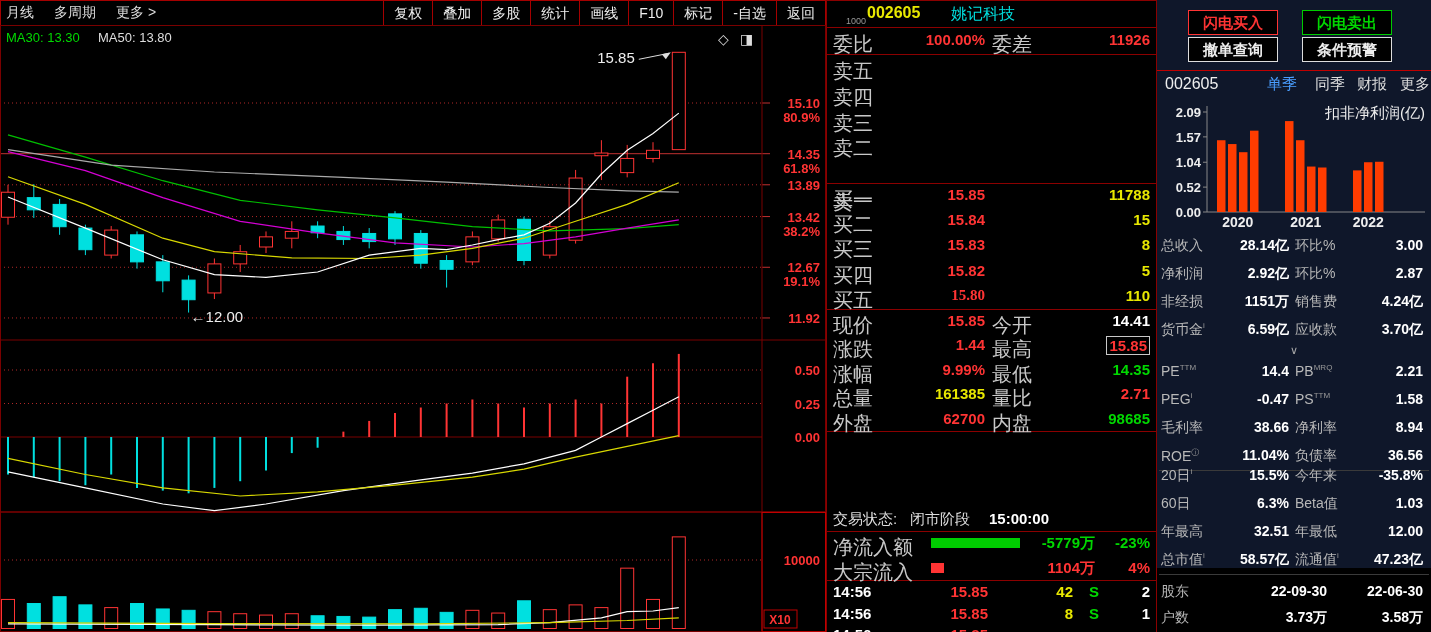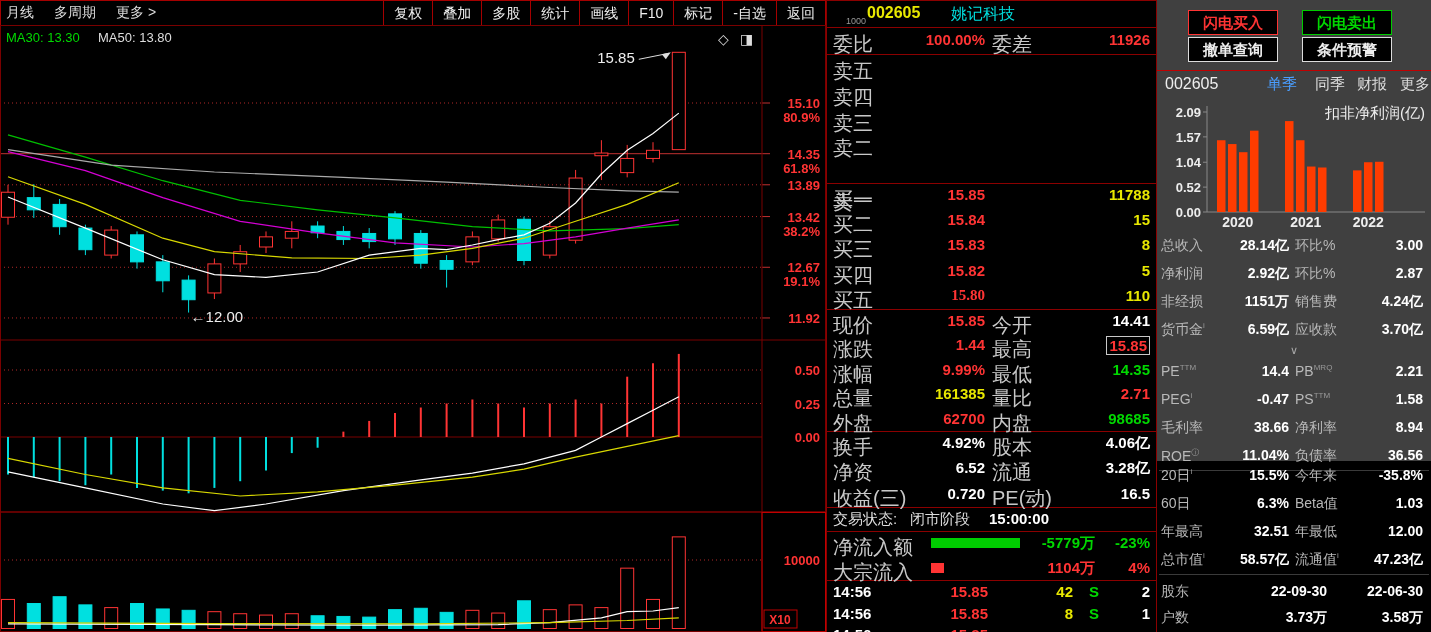--- a/index.html
+++ b/index.html
@@ -19,21 +19,21 @@
              border-left:1px solid #8b0000;border-right:1px solid #8b0000;border-top:1px solid #8b0000;}
   .obox{position:absolute;left:0;right:0;border-bottom:1px solid #8b0000;}
   .orow{position:absolute;left:0;right:0;}
   .lab{color:#c8c8c8;font-size:20px;}
   .val{font-weight:bold;font-size:15px;}
   .red{color:#ff3434;} .grn{color:#00d800;} .yel{color:#e8e800;} .wht{color:#fff;} .cyn{color:#00e0e0;}
   .boxed{border:1px solid #c8c8c8;padding:0 2px;}
   .flowbar{position:absolute;left:104px;top:7px;height:10px;}
   .fgreen{background:#00cc00;} .fred{background:#ff3434;}
   
-  .info-col{left:1157px;top:0;width:274px;height:461px;background:#404040;}
+  .info-col{left:1157px;top:0;width:274px;height:568px;background:#0f172a;}
   .fbtn{position:absolute;width:88px;height:23px;line-height:23px;text-align:center;
         font-size:15px;font-weight:bold;border:1px solid #ddd;color:#eee;background:#000;}
   .fbtn.b-red{border-color:#ff3434;color:#ff3434;}
   .fbtn.b-green{border-color:#00cc00;color:#00d800;}
   .redline{position:absolute;left:0;right:0;height:0;border-top:1px solid #c00000;}
   .grayline{position:absolute;left:2px;right:2px;height:0;border-top:1px solid #3a3a3a;}
   .tabs{position:absolute;left:0;right:0;display:block;font-size:15px;}
   .tab{position:absolute;top:0;color:#ddd;white-space:nowrap;}
   .tab.active{color:#4a9eff;}
   .irow{position:absolute;left:0;right:0;}
@@ -282,34 +282,20 @@
         <span class="abs val grn" style="right: 6px; top: 51.8px;">14.35</span>
         <span class="abs lab" style="left: 6px; top: 76.2px;">总量</span>
         <span class="abs val yel" style="right: 171px; top: 76.2px;">161385</span>
         <span class="abs lab" style="left: 165px; top: 76.2px;">量比</span>
         <span class="abs val red" style="right: 6px; top: 76.2px;">2.71</span>
         <span class="abs lab" style="left: 6px; top: 100.6px;">外盘</span>
         <span class="abs val red" style="right: 171px; top: 100.6px;">62700</span>
         <span class="abs lab" style="left: 165px; top: 100.6px;">内盘</span>
         <span class="abs val grn" style="right: 6px; top: 100.6px;">98685</span>
       </div>
-    <div class="obox" id="stats" style="top:430px;height:76px;">
-        <span class="abs lab" style="left: 6px; top: 3px;">换手</span>
-        <span class="abs val wht" style="right: 171px; top: 3px;">4.92%</span>
-        <span class="abs lab" style="left: 165px; top: 3px;">股本</span>
-        <span class="abs val wht" style="right: 6px; top: 3px;">4.06亿</span>
-        <span class="abs lab" style="left: 6px; top: 28.3px;">净资</span>
-        <span class="abs val wht" style="right: 171px; top: 28.3px;">6.52</span>
-        <span class="abs lab" style="left: 165px; top: 28.3px;">流通</span>
-        <span class="abs val wht" style="right: 6px; top: 28.3px;">3.28亿</span>
-        <span class="abs lab" style="left: 6px; top: 53.6px;">收益(三)</span>
-        <span class="abs val wht" style="right: 171px; top: 53.6px;">0.720</span>
-        <span class="abs lab" style="left: 165px; top: 53.6px;">PE(动)</span>
-        <span class="abs val wht" style="right: 6px; top: 53.6px;">16.5</span>
-      </div>
     <div class="obox" style="top:506px;height:24px;">
       <span class="abs" style="left:6px;top:3px;color:#ddd;font-size:15px;">交易状态:</span>
       <span class="abs" style="left:83px;top:3px;color:#ddd;font-size:15px;">闭市阶段</span>
       <span class="abs val wht" style="left:162px;top:3px;">15:00:00</span>
     </div>
     <div class="obox" id="flows" style="top:530px;height:49px;">
         <div class="orow" style="top: 0px; height: 24px;">
           <span class="abs lab" style="left: 6px; top: 3px;">净流入额</span>
           <span class="flowbar fgreen" style="width: 89px;"></span>
           <span class="abs val grn" style="right: 61px; top: 3px;">-5779万</span>

